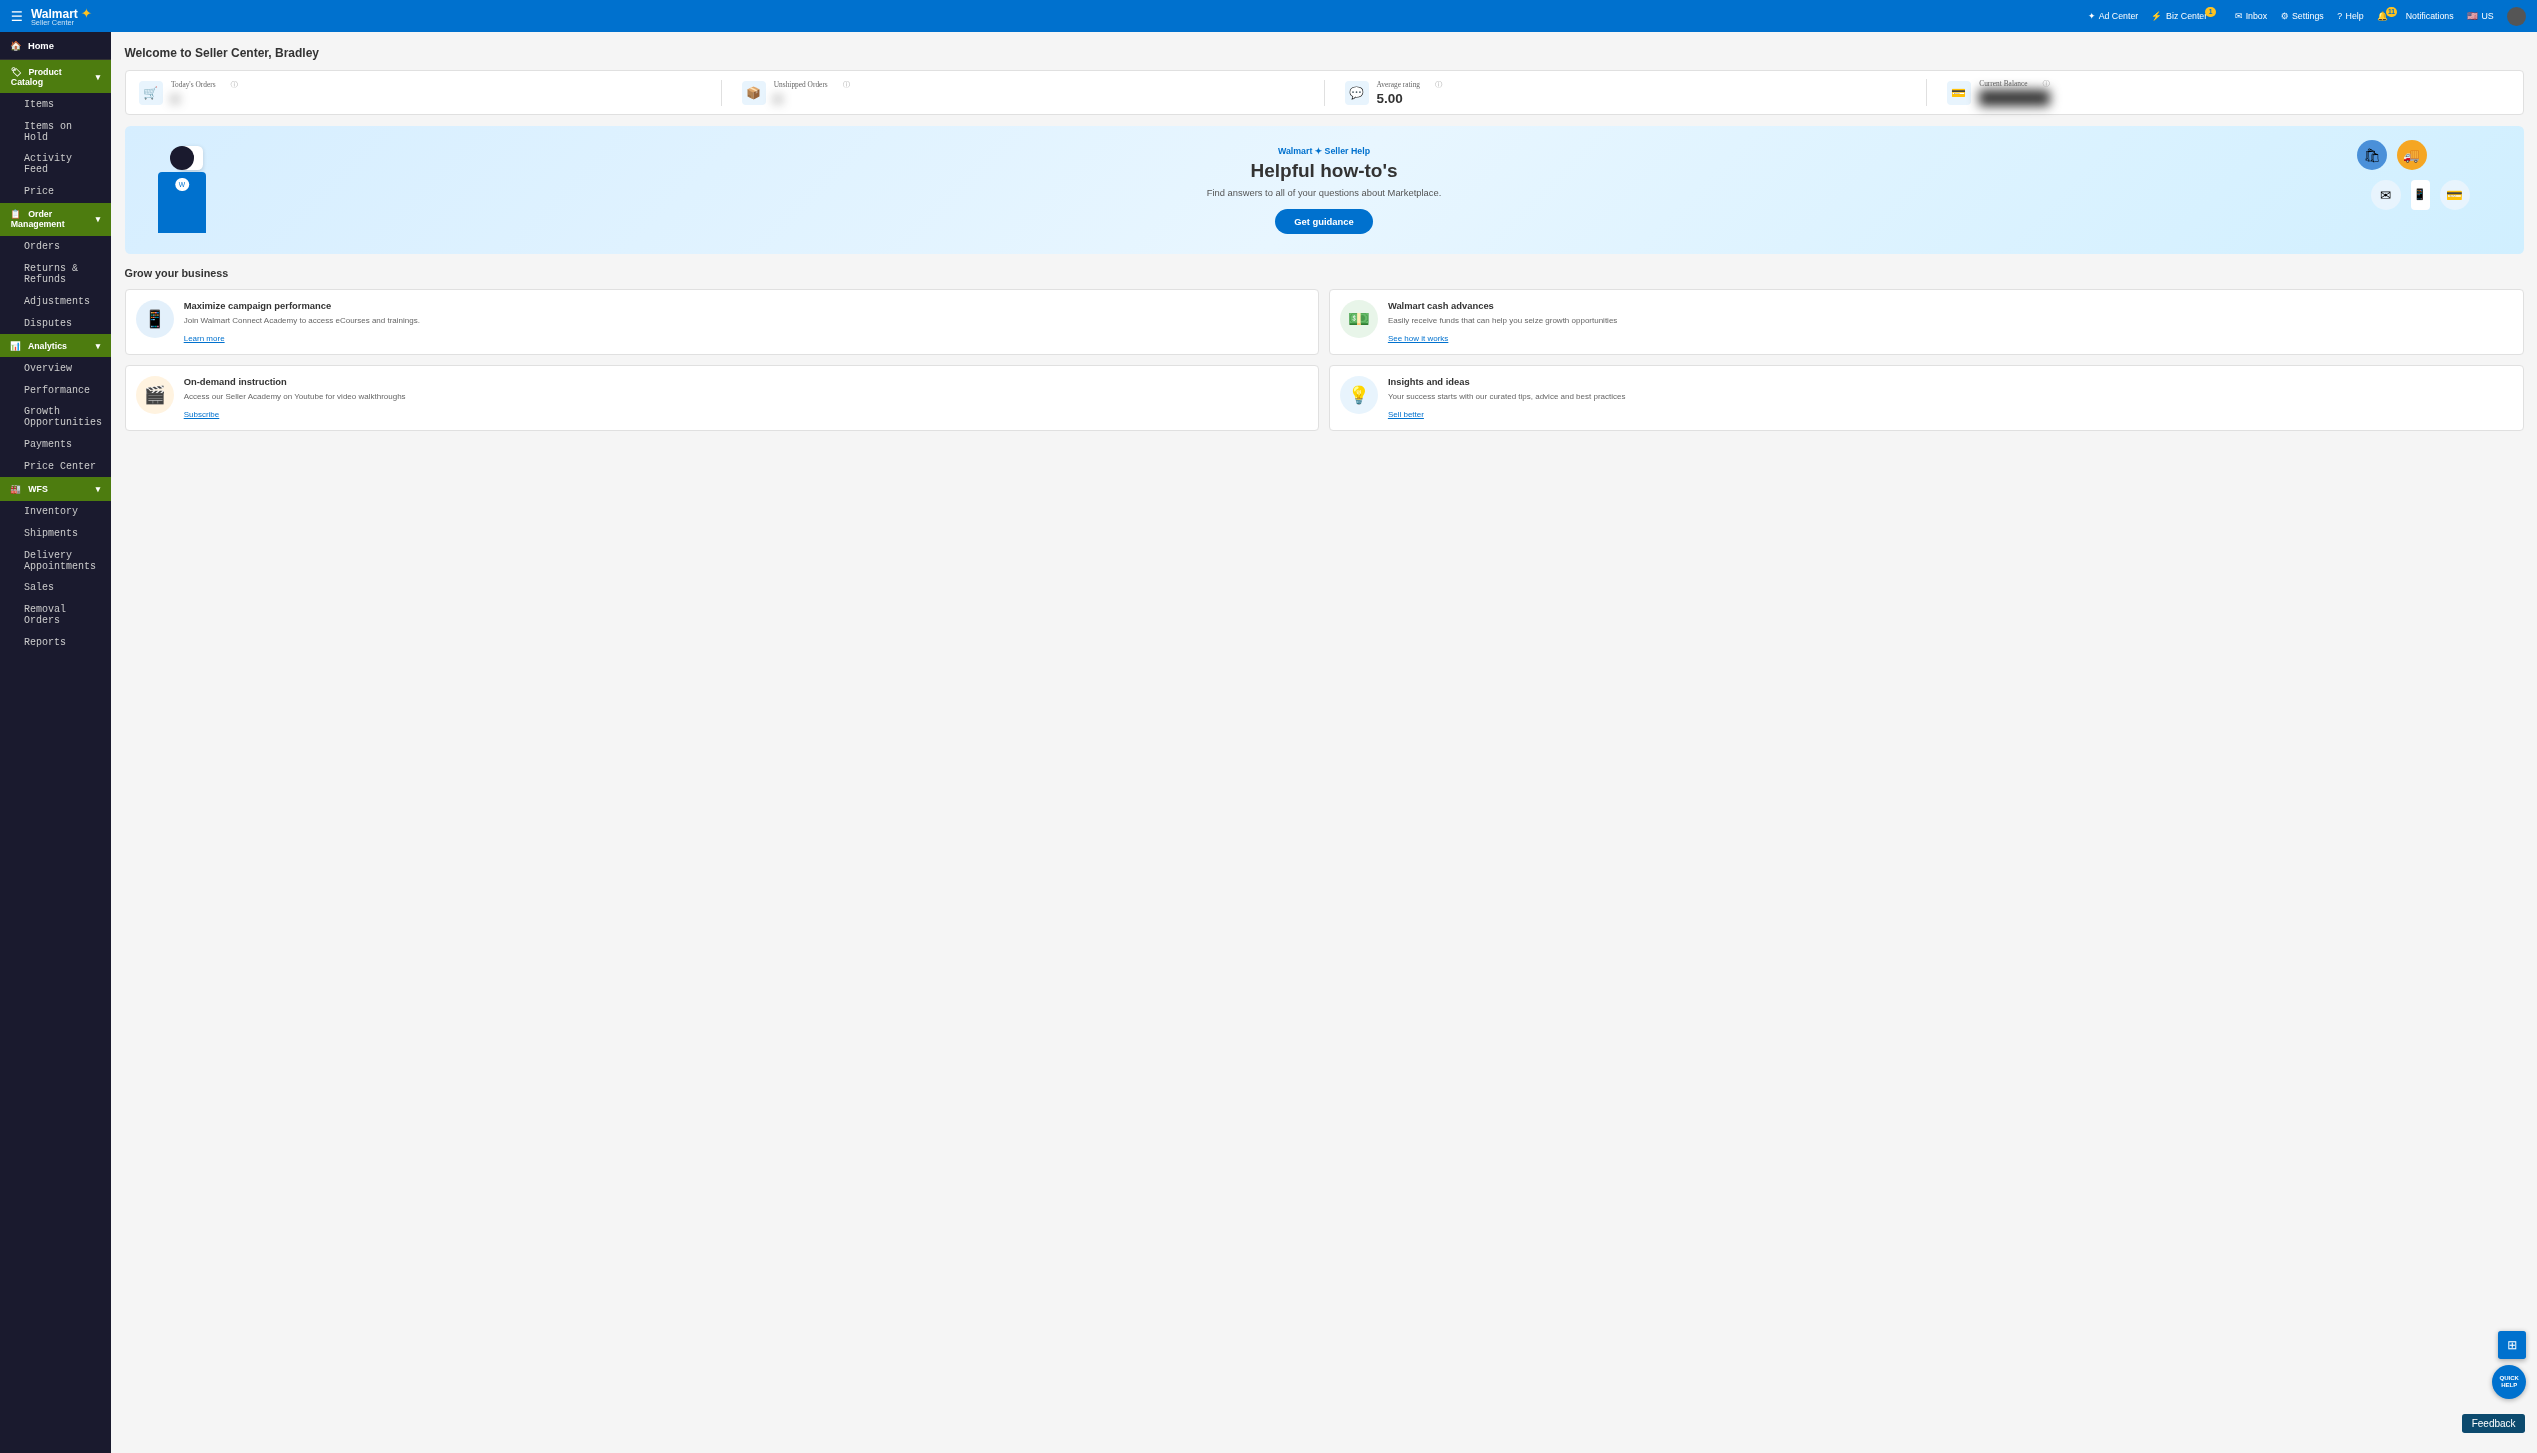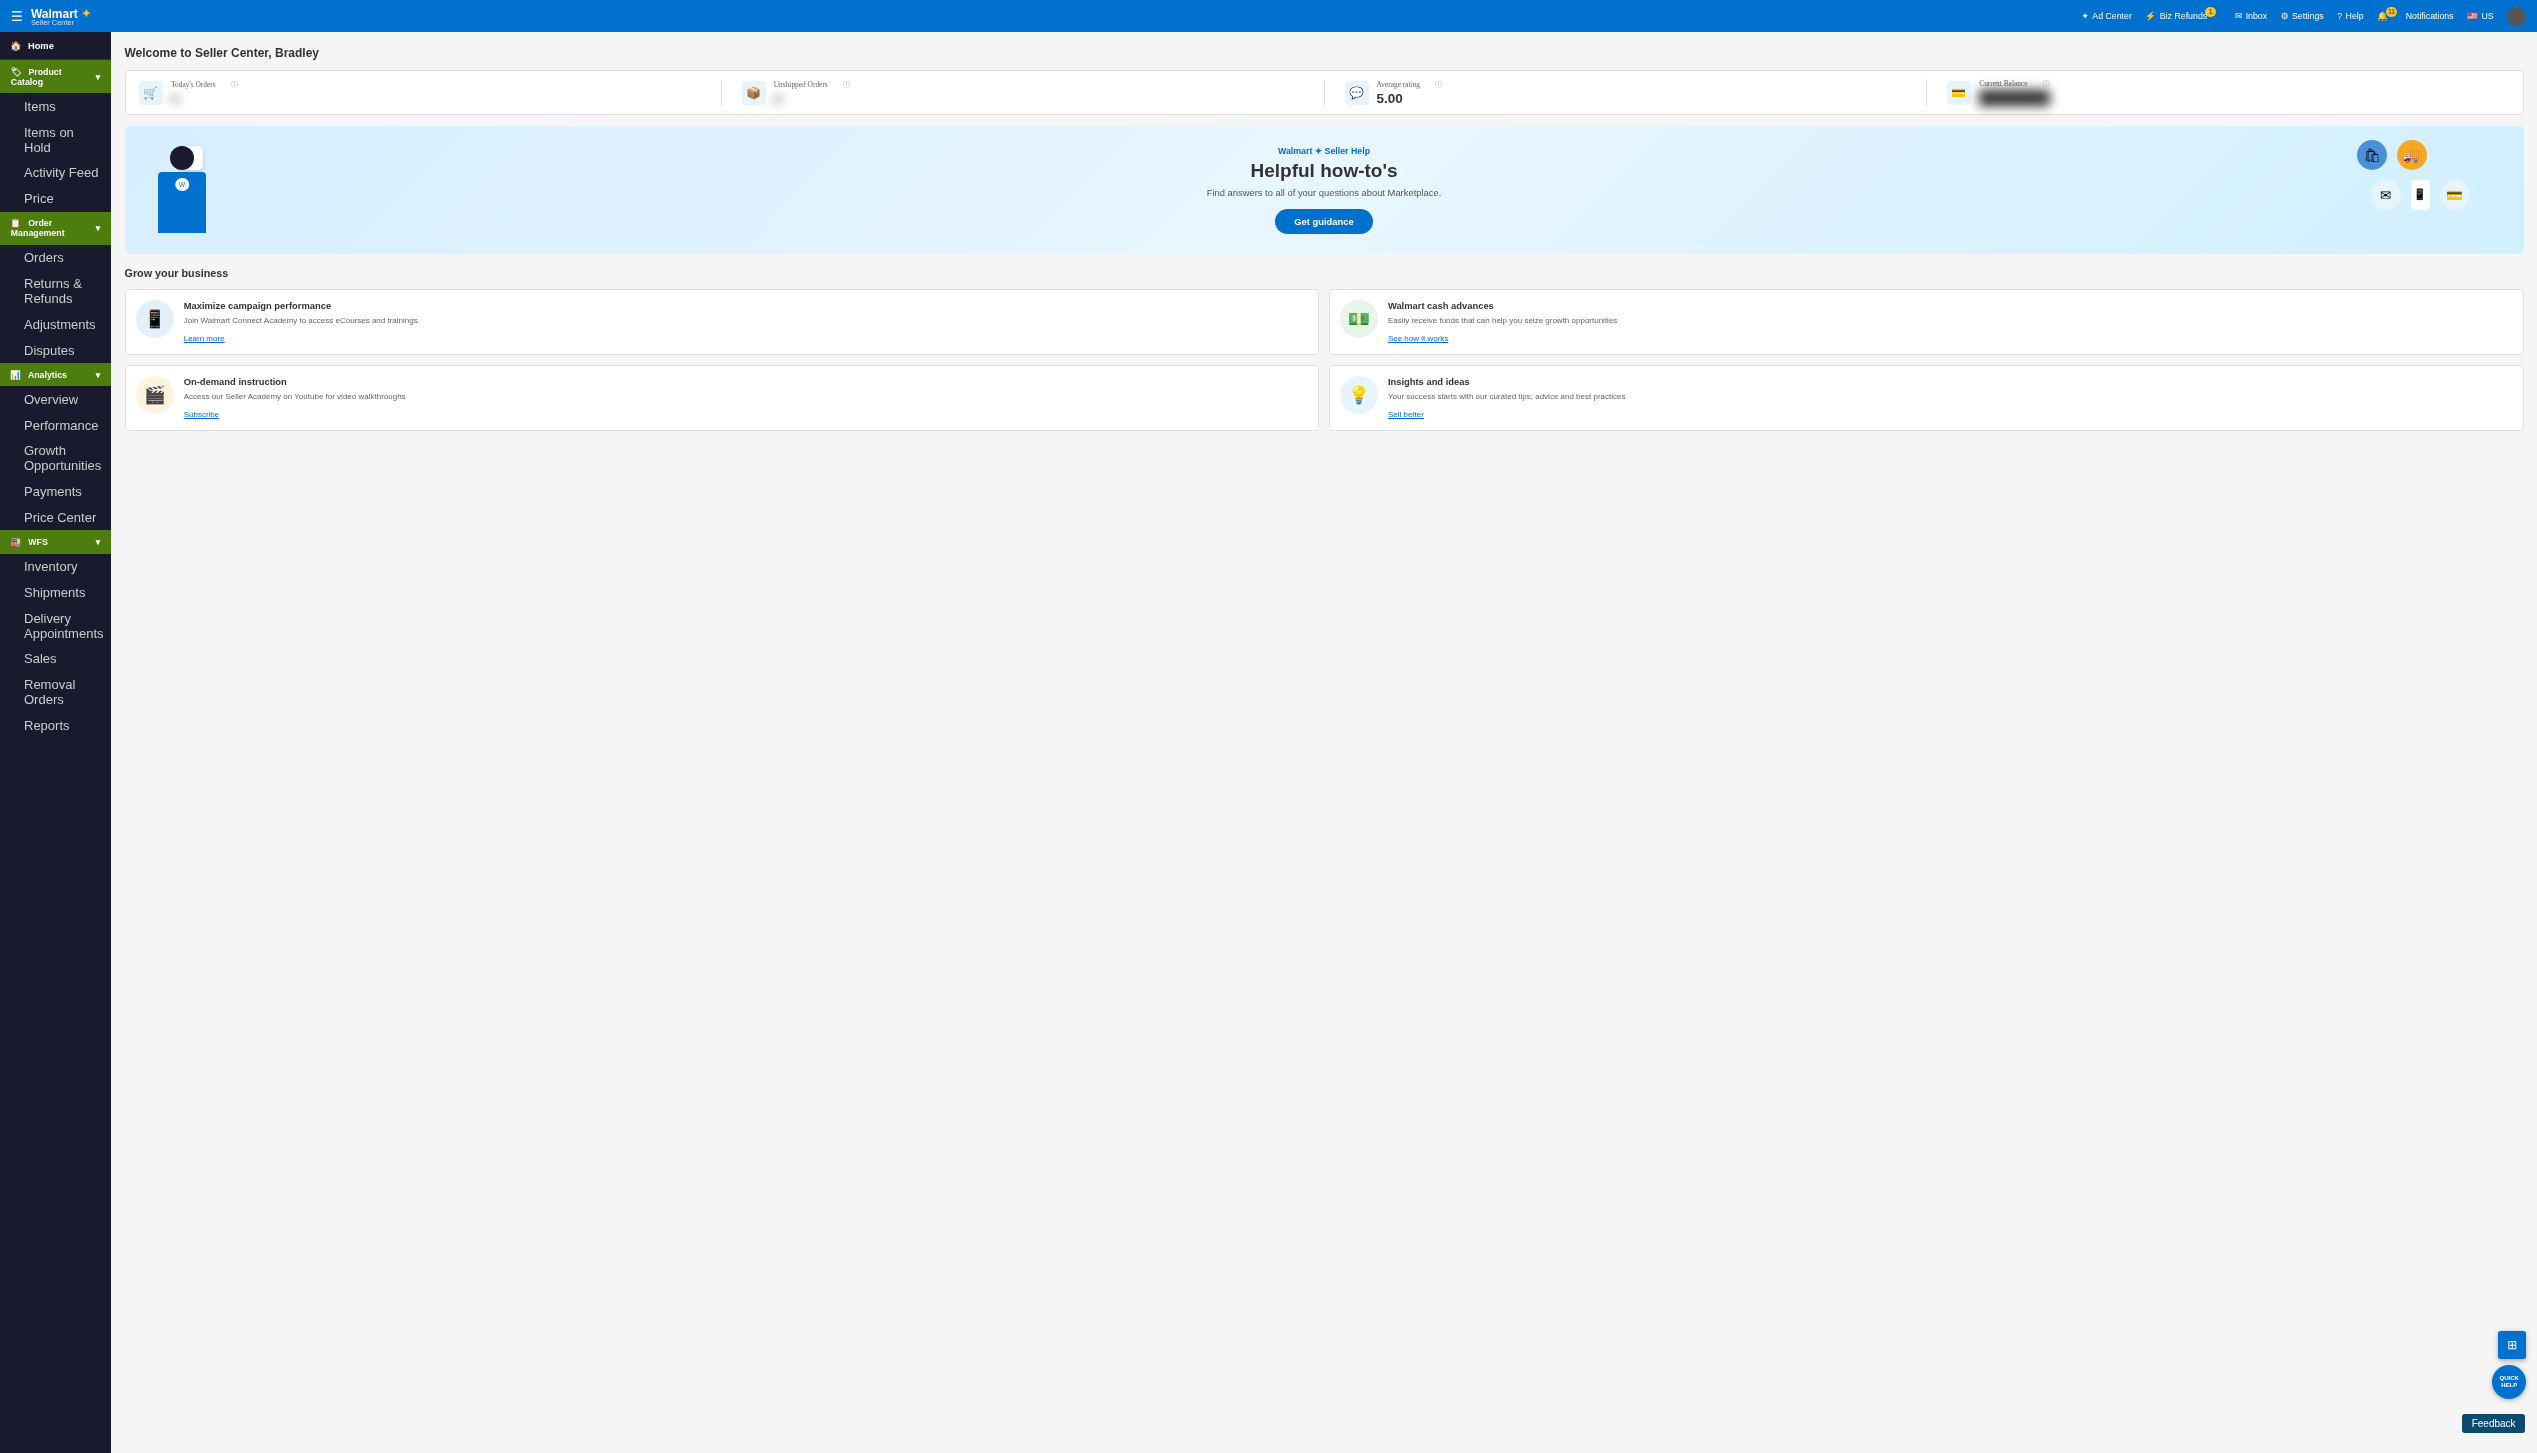--- a/index.html
+++ b/index.html
@@ -110,24 +110,25 @@
       font-weight: bold;
       color: white;
       cursor: pointer;
       background: #4d7c0f;
     }
     .sidebar-section-header .section-icon { margin-right: 4px; }
 
     .sidebar-item {
       display: block;
       padding: 5.4px 10.8px 5.4px 24px;
-      font-size: 13px;
+      font-size: 10px;
       color: #ccc;
       cursor: pointer;
       text-decoration: none;
+      font-family: Liberation Mono, monospace;
     }
 
     
     .main-content {
       flex: 1;
       overflow-y: auto;
       padding: 13.5px;
       background: #f5f5f5;
     }
 
@@ -384,21 +385,21 @@
       <span class="seller-center">Seller Center</span>
     </div>
   </div>
   <div class="nav-items">
     <a class="nav-item">
       <span>✦</span>
       <span>Ad Center</span>
     </a>
     <a class="nav-item">
       <span>⚡</span>
-      <span>Biz Refunds</span>
+      <span>Biz Center</span>
       <span class="notification-badge">1</span>
     </a>
     <a class="nav-item">
       <span>✉</span>
       <span>Inbox</span>
     </a>
     <a class="nav-item">
       <span>⚙</span>
       <span>Settings</span>
     </a>

